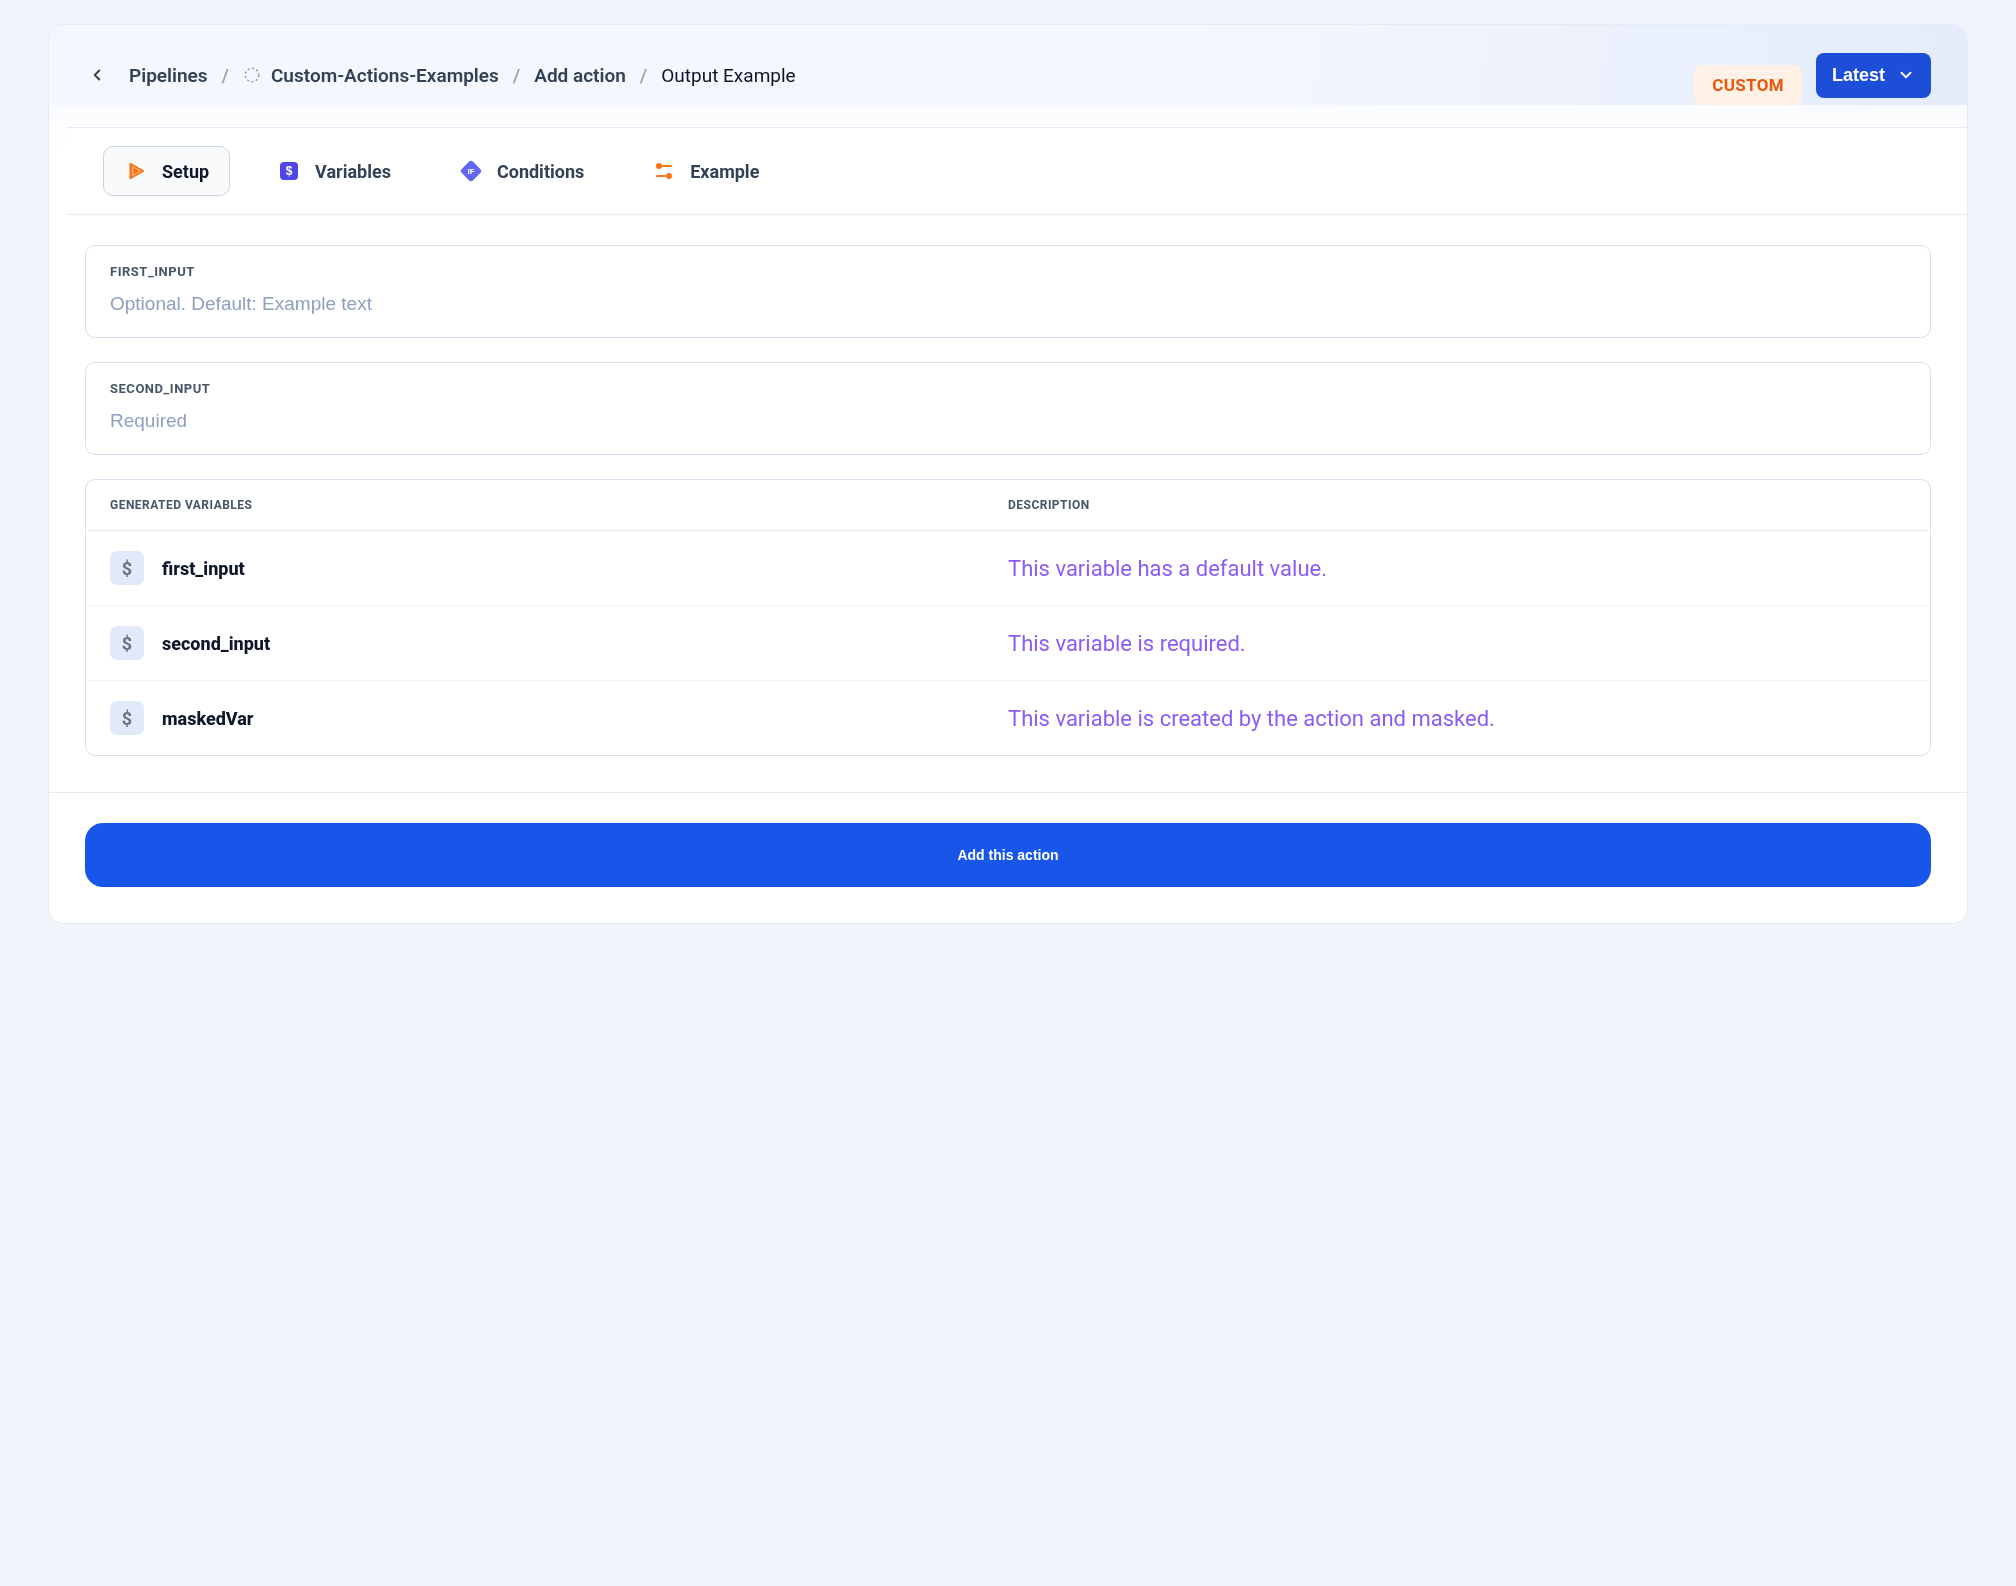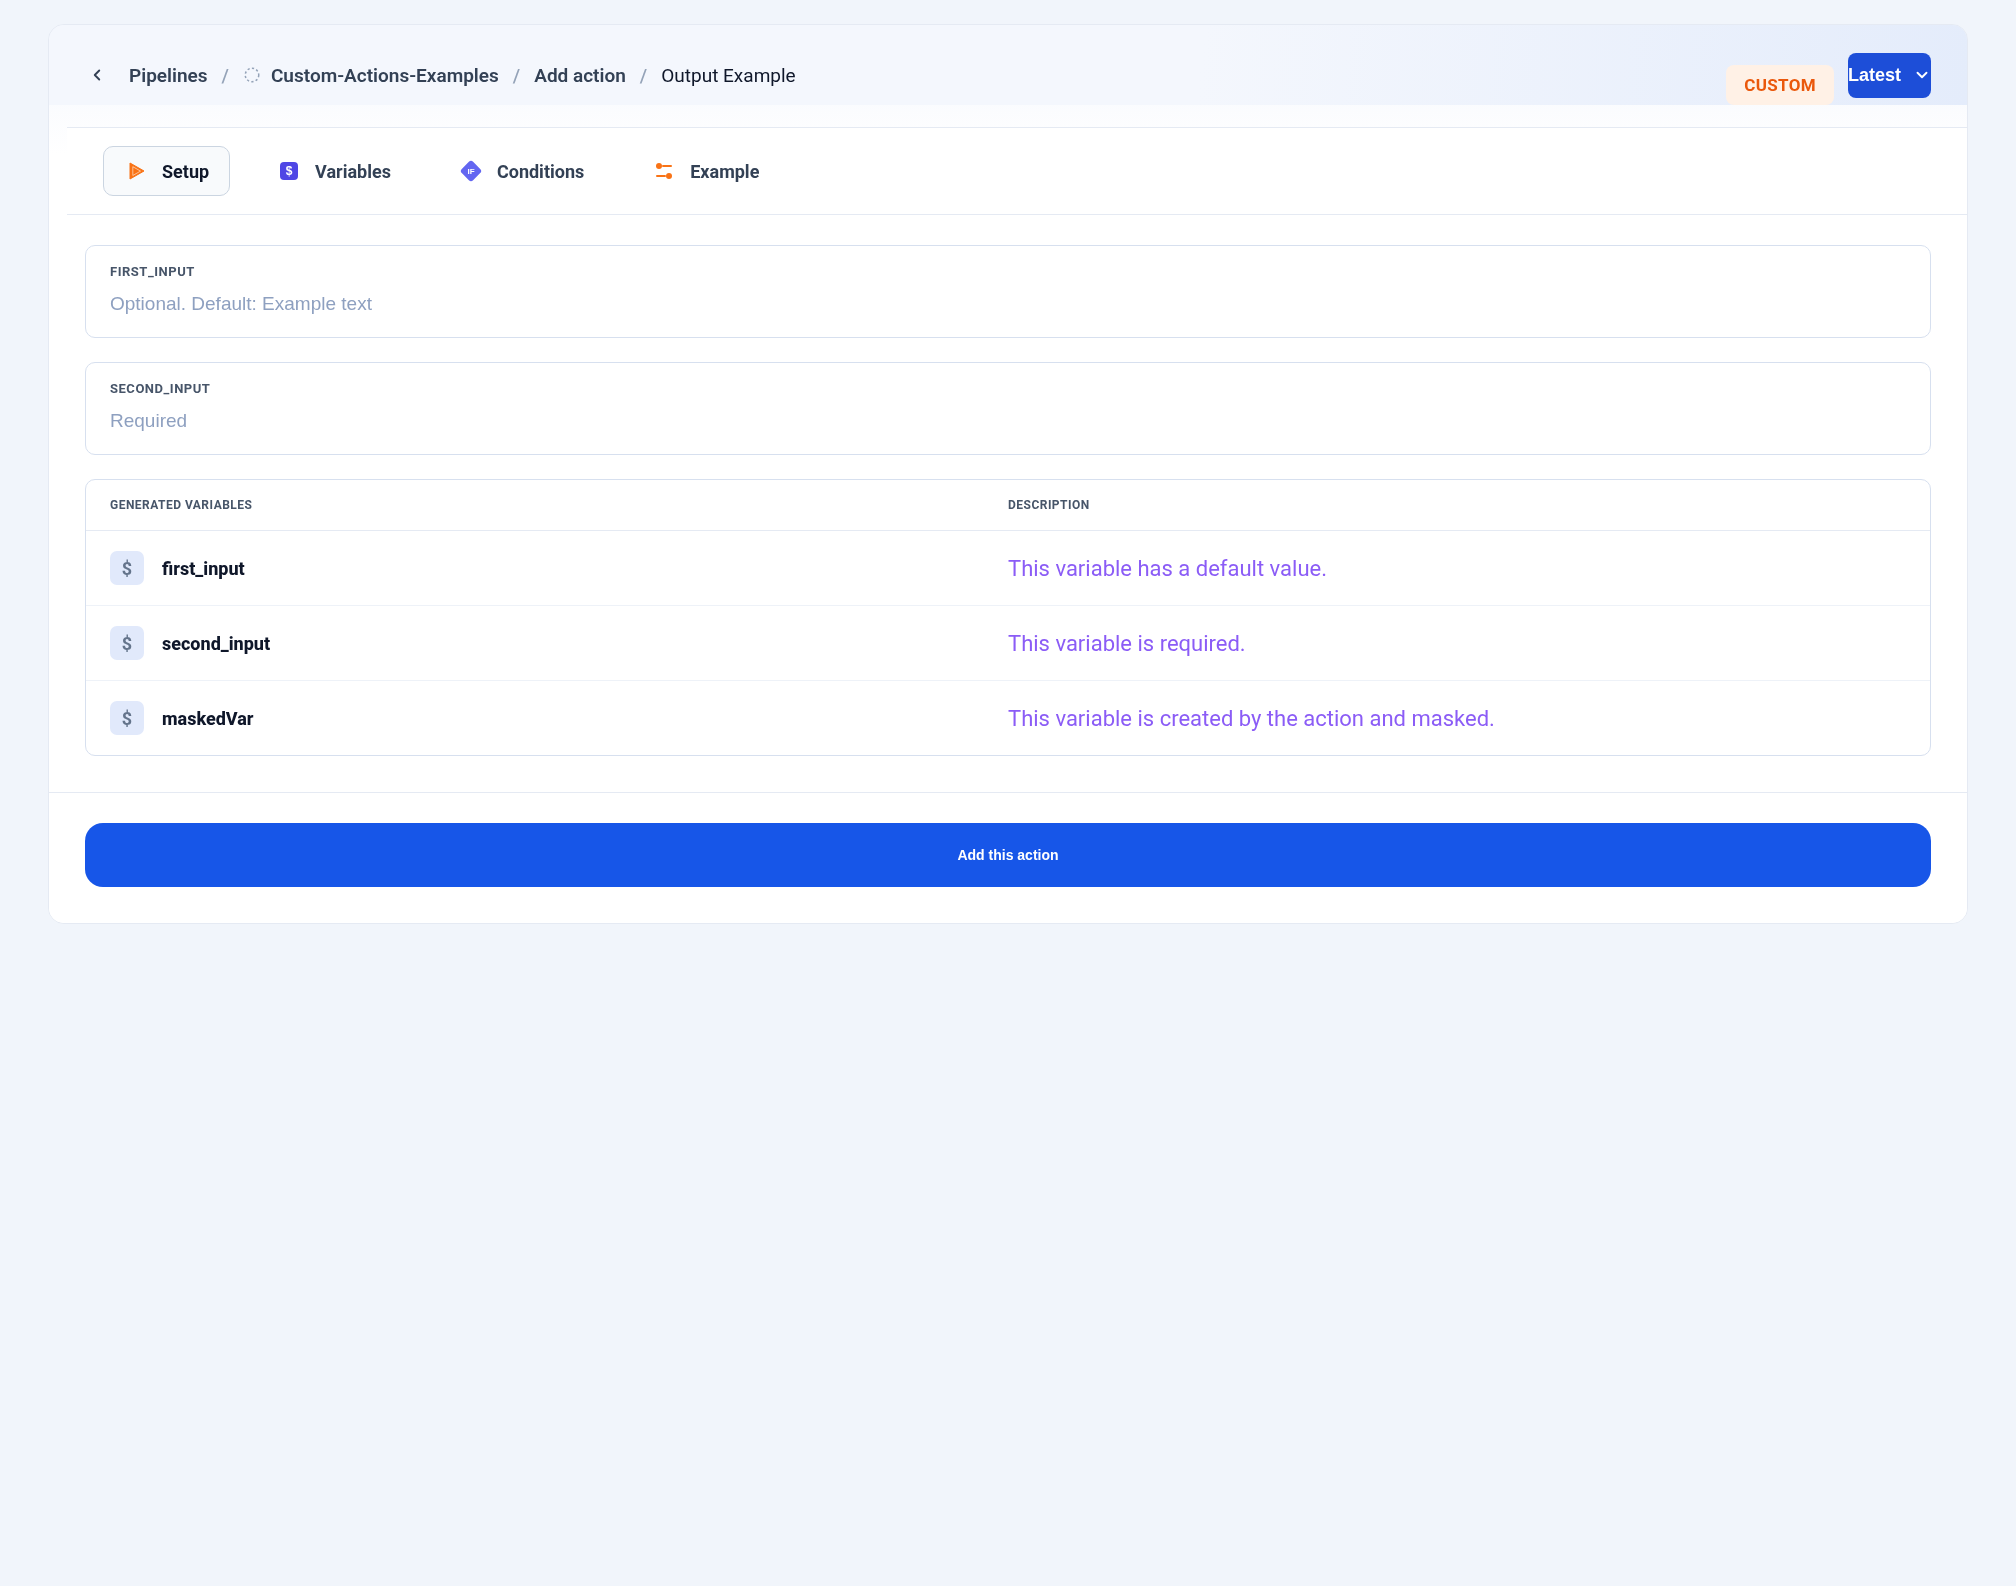--- a/index.html
+++ b/index.html
@@ -65,21 +65,21 @@
     font-size:17px;
     letter-spacing:0.02em;
     margin-top:20px;
   }
   .btn-latest {
     display:inline-flex; align-items:center; gap:12px;
     background:#1d4ed8;
     color:#fff;
     font-weight:600;
     font-size:18px;
-    padding:12px 0;
+    padding:12px 16px;
     border:none; border-radius:8px;
     cursor:pointer;
   }
   .btn-latest svg { display:block; }
 
   .tabs-bar {
     display:flex;
     align-items:center;
     gap:26px;
     padding:18px 36px 18px 36px;

